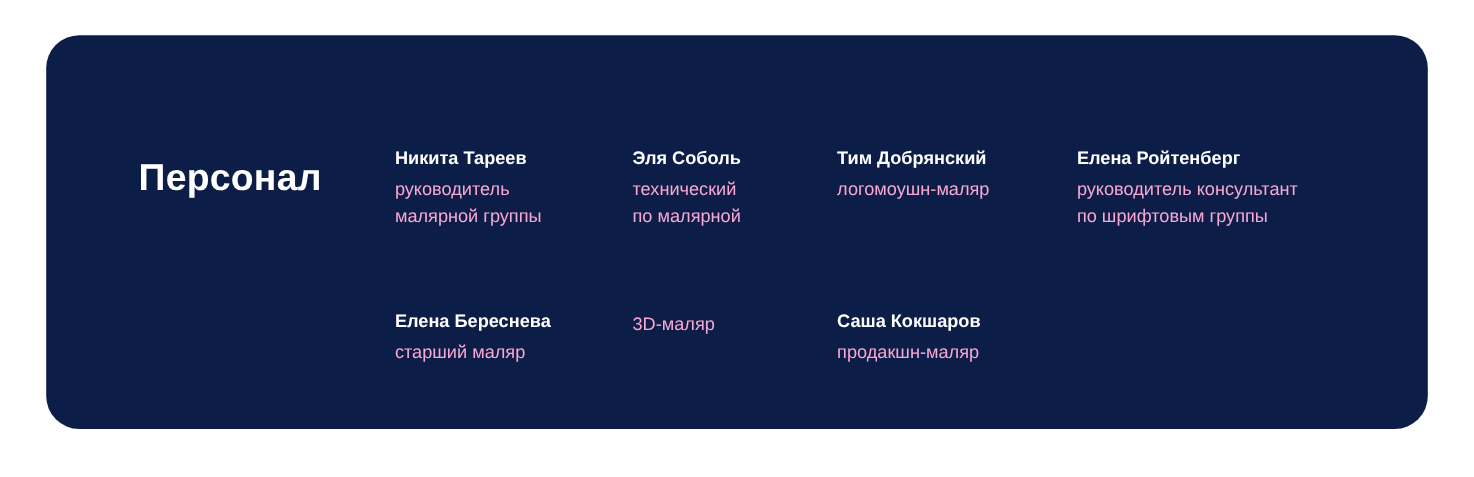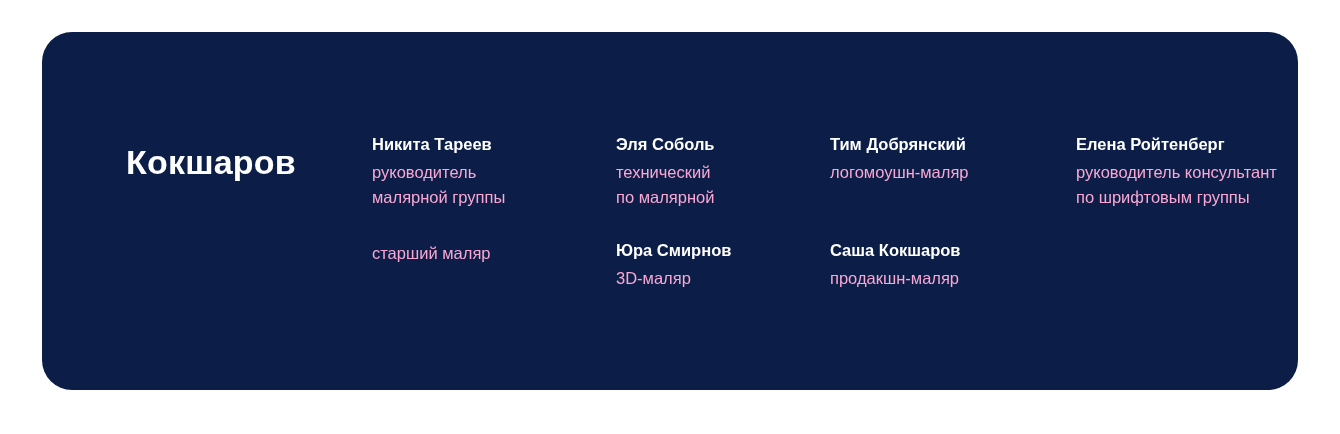--- a/index.html
+++ b/index.html
@@ -39,29 +39,28 @@
     font-size: 34px;
     font-weight: bold;
     color: #ffffff;
     letter-spacing: 0.2px;
     white-space: nowrap;
     line-height: 1;
   }
 
   .people-grid {
     position: absolute;
-    left: 330px;
+    left: 317px;
     top: 100px;
     right: 28px;
     display: grid;
     grid-template-columns: 216px 186px 218px 280px;
     grid-auto-rows: auto;
     row-gap: 70px;
     column-gap: 0;
-    gap: 28px;
   }
 
   .person {
     min-height: 1px;
   }
 
   .person-name {
     font-size: 16.5px;
     font-weight: bold;
     color: #ffffff;
@@ -85,21 +84,21 @@
   .person.empty .person-role {
     visibility: hidden;
   }
 </style>
 </head>
 <body>
 
 <div class="stage">
   <section class="staff-card">
 
-    <h1 class="card-title">Кокшаров</h1>
+    <h1 class="card-title">Персонал</h1>
 
     <div class="people-grid">
         <div class="person">
           <div class="person-name">Никита Тареев</div>
           <div class="person-role">
             <div class="person-role-line">руководитель</div>
             <div class="person-role-line">малярной группы</div>
           </div>
         </div>
         <div class="person">
@@ -116,26 +115,26 @@
           </div>
         </div>
         <div class="person">
           <div class="person-name">Елена Ройтенберг</div>
           <div class="person-role">
             <div class="person-role-line">руководитель консультант</div>
             <div class="person-role-line">по шрифтовым группы</div>
           </div>
         </div>
         <div class="person">
+          <div class="person-name">Елена Береснева</div>
           <div class="person-role">
             <div class="person-role-line">старший маляр</div>
           </div>
         </div>
         <div class="person">
-          <div class="person-name">Юра Смирнов</div>
           <div class="person-role">
             <div class="person-role-line">3D-маляр</div>
           </div>
         </div>
         <div class="person">
           <div class="person-name">Саша Кокшаров</div>
           <div class="person-role">
             <div class="person-role-line">продакшн-маляр</div>
           </div>
         </div>

